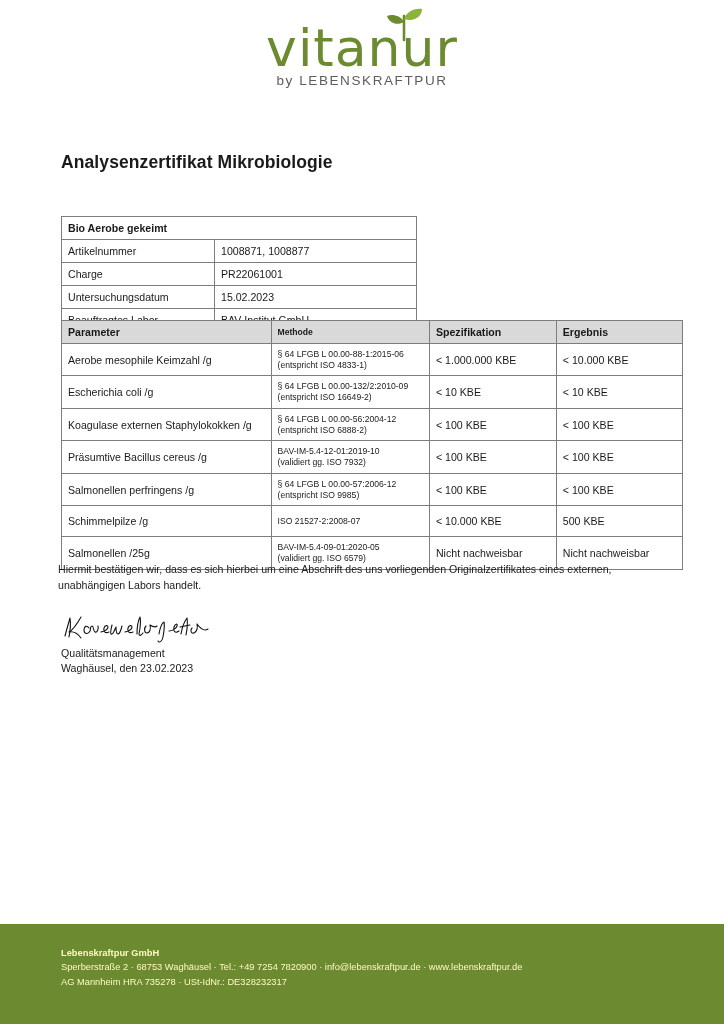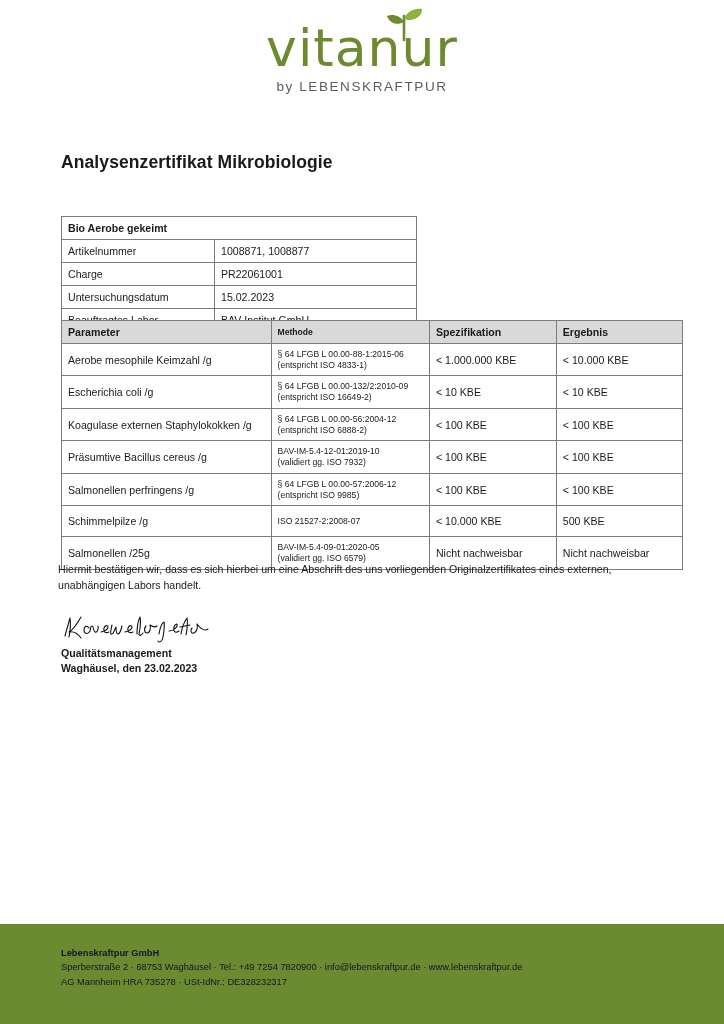--- a/index.html
+++ b/index.html
@@ -38,21 +38,20 @@
   .logo-word {
     font-family: "DejaVu Sans", sans-serif;
     font-size: 52px;
     letter-spacing: 1px;
     color: #6c8a2f;
     font-weight: 400;
     display: block;
   }
   .logo-sub {
     display: block;
-    margin-top: 6px;
     font-family: "Liberation Sans", sans-serif;
     font-size: 13.5px;
     letter-spacing: 1.6px;
     color: #5d5d5d;
     font-weight: 400;
   }
   .logo-leaf {
     position: absolute;
     top: -14px;
     left: 118px;
@@ -132,42 +131,41 @@
     font-size: 10.6px;
     line-height: 1.55;
     color: #1a1a1a;
   }
 
   
   .sig-block {
     position: absolute;
     top: 612px;
     left: 61px;
-    font-weight: bold;
   }
   .sig-img {
     display: block;
     height: 34px;
     width: 160px;
   }
   .sig-line {
     font-size: 10.6px;
     color: #1a1a1a;
     line-height: 1.45;
   }
 
   
   .footer {
     position: absolute;
     left: 0;
     bottom: 0;
     width: 724px;
     height: 100px;
     background: #6c8a2f;
-    color: #0f172a;
+    color: #fef9c3;
   }
   .footer-inner {
     position: absolute;
     left: 61px;
     top: 22px;
     font-size: 9.3px;
     line-height: 1.55;
   }
   .footer-name { font-weight: bold; }
 </style>

